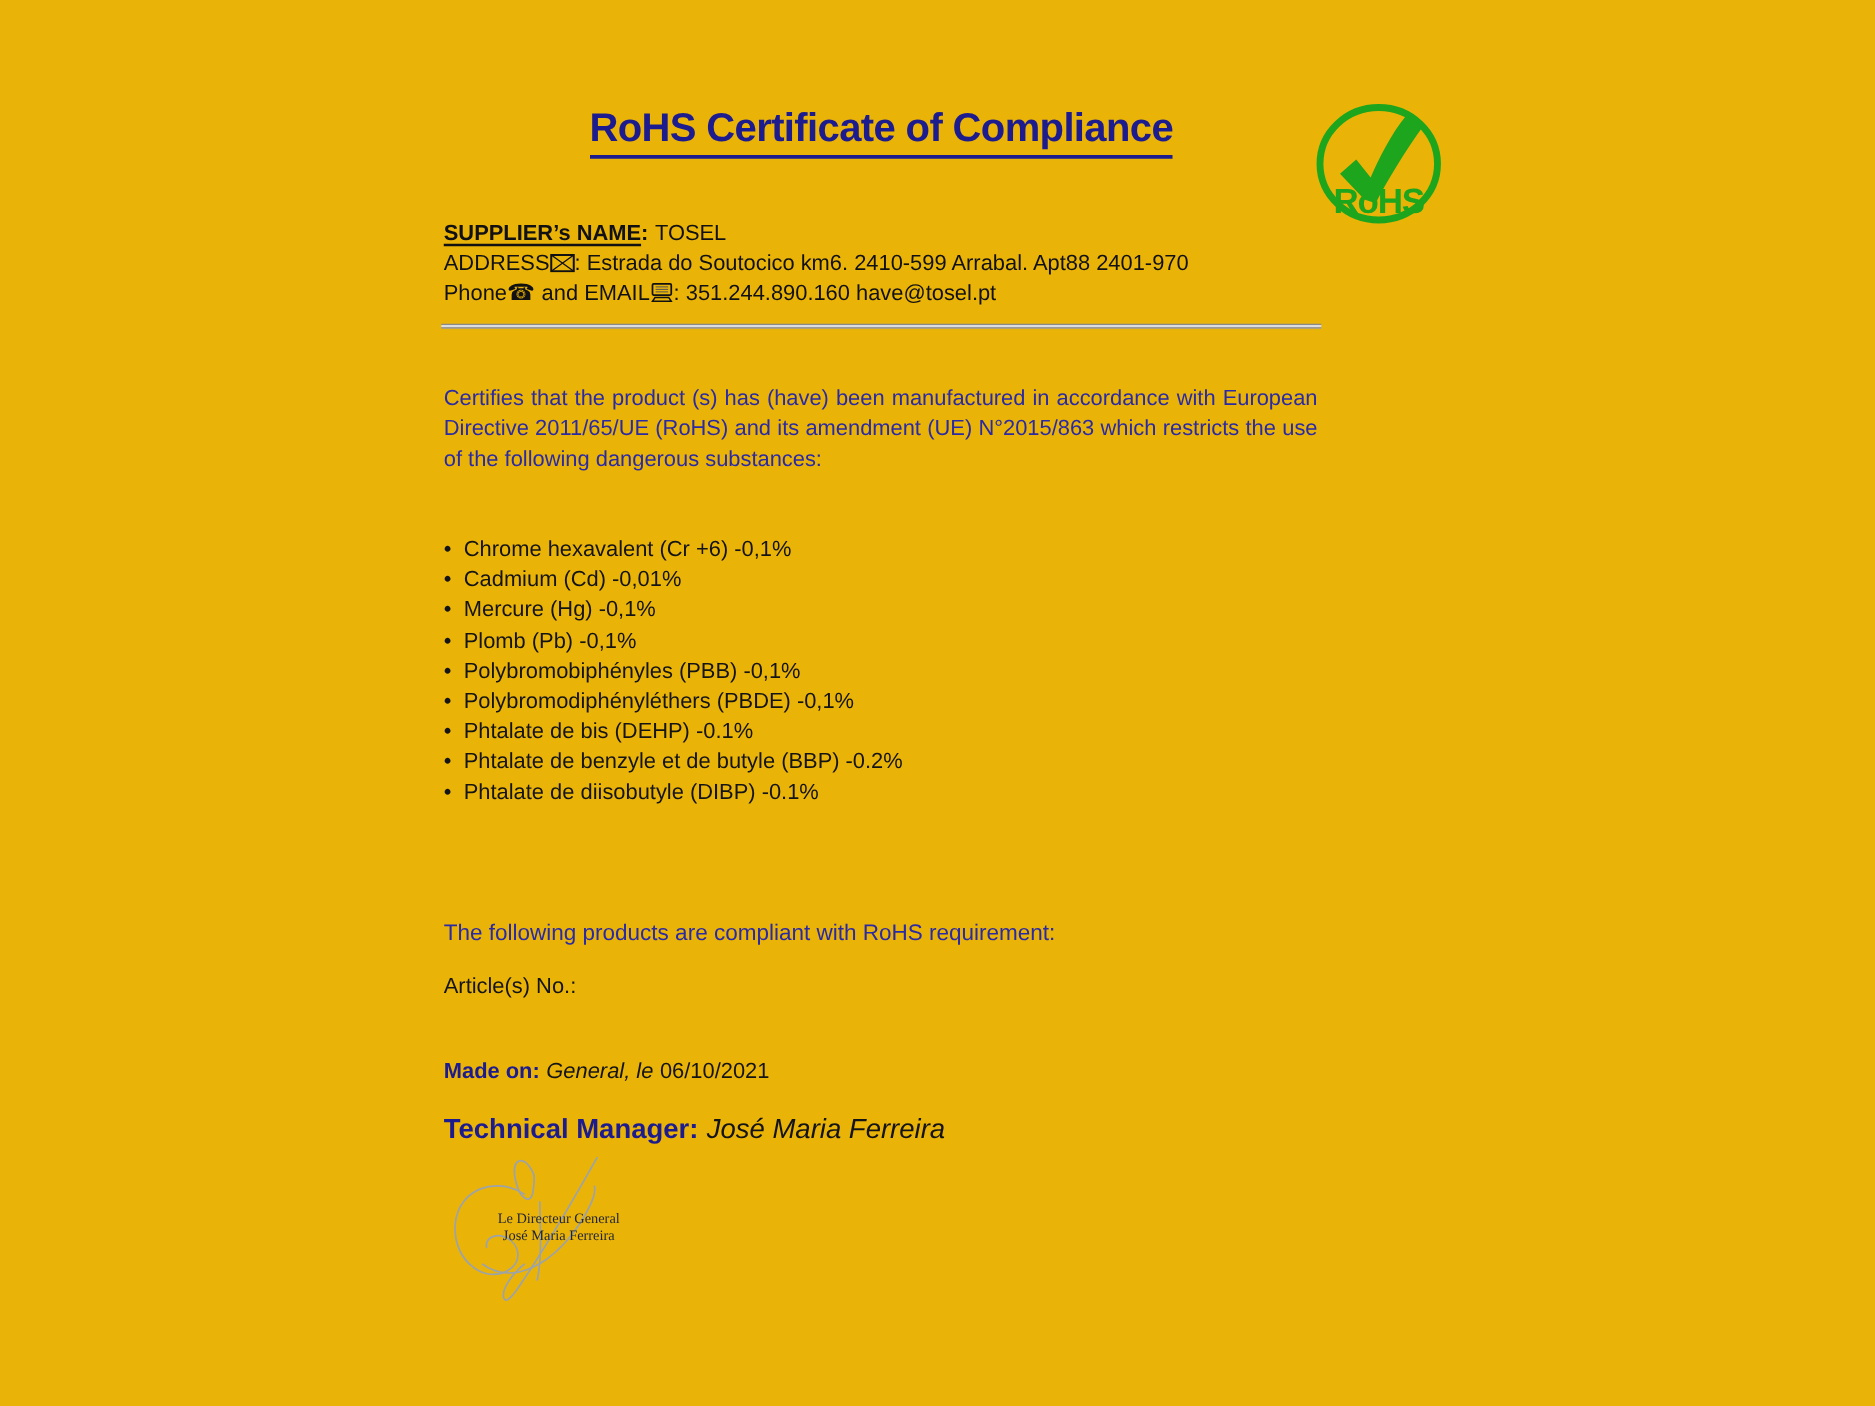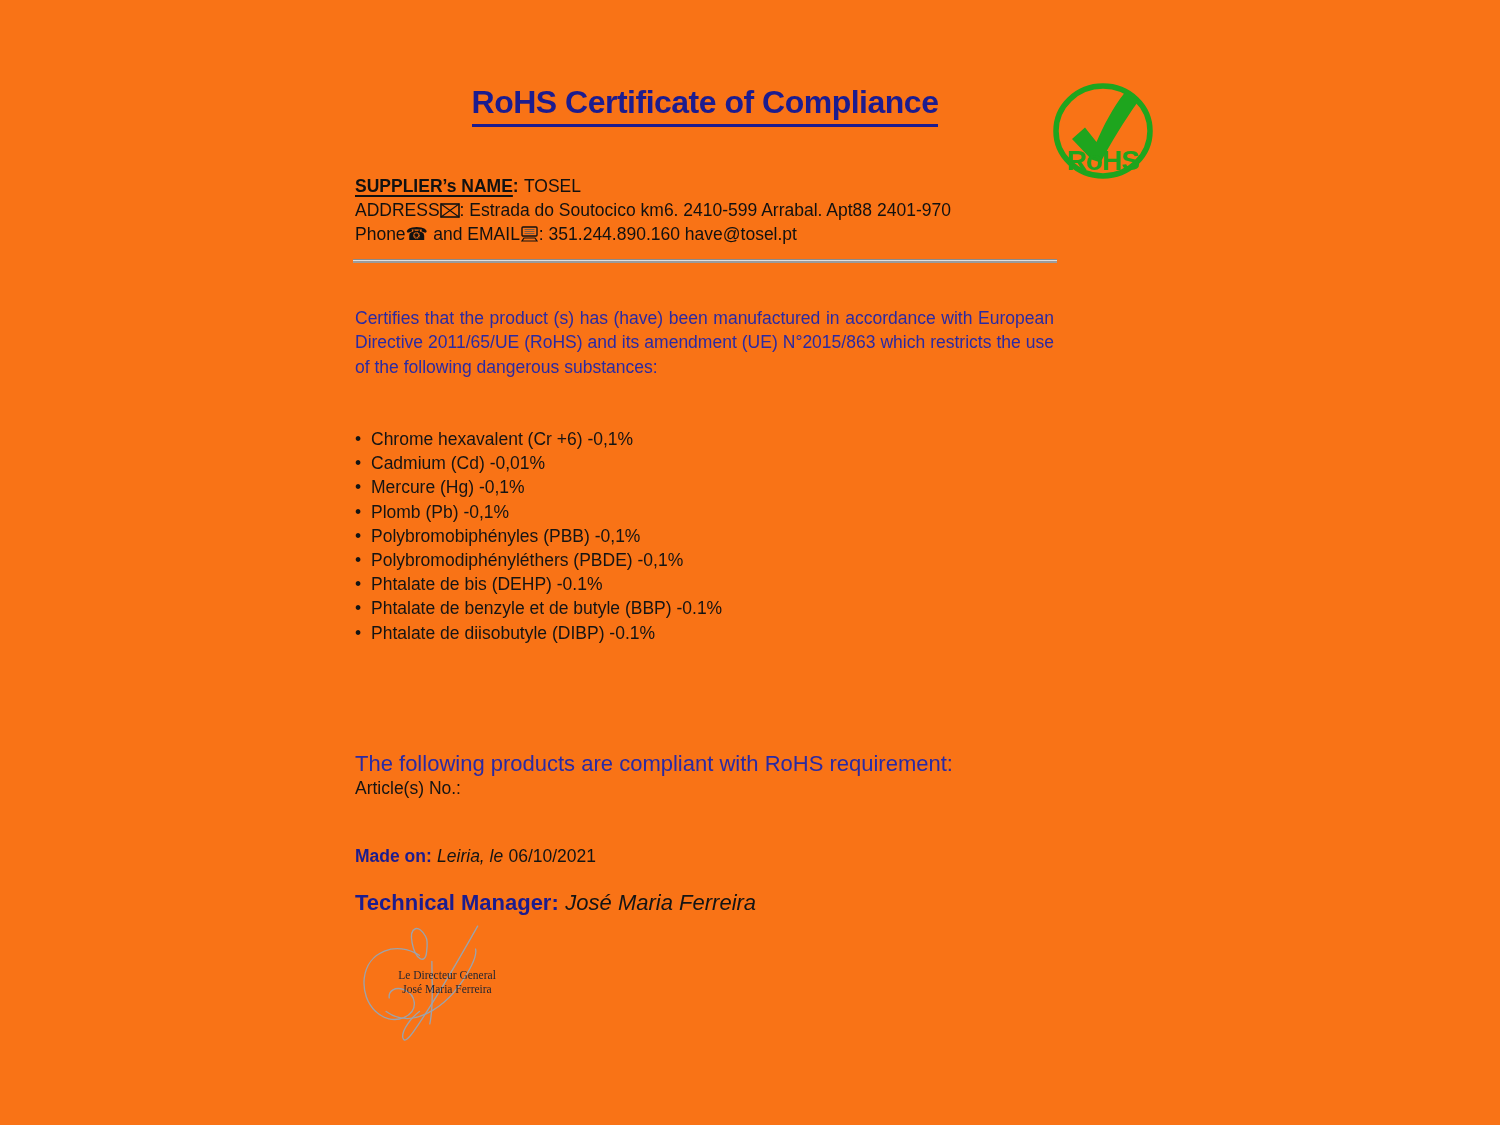--- a/index.html
+++ b/index.html
@@ -1,17 +1,17 @@
 <!DOCTYPE html>
 <html><head>
 <meta charset="utf-8">
 <style>
   html,body { margin:0; padding:0; background:#ffffff; }
   .doc {
-    position:relative; width:1500px; height:1125px; background:#f97316;
+    position:relative; width:1500px; height:1125px; background:#eab308;
     font-family:"Liberation Sans","DejaVu Sans",sans-serif; color:#141414;
     overflow:hidden;
   }
   
   .title {
     position:absolute; left:355px; top:84px; width:700px;
     text-align:center; font-size:32px; font-weight:bold; color:#1C1C8F;
     letter-spacing:-0.5px;
   }
   .title .u-span {
@@ -35,21 +35,21 @@
   
   .cert {
     position:absolute; left:355px; top:306px; width:699px;
     color:#2A2AA4; font-size:17.5px; line-height:24.3px; text-align:justify;
   }
   
   .substances { position:absolute; left:355px; top:427px; font-size:17.5px; line-height:24.2px; color:#141414; }
   .substances ul { margin:0; padding:0; list-style:none; }
   .substances .blt { display:inline-block; width:16px; }
   
-  .compliance { position:absolute; left:355px; top:752px; color:#2A2AA4; font-size:22px; line-height:24px; }
+  .compliance { position:absolute; left:355px; top:734px; color:#2A2AA4; font-size:18px; line-height:24px; }
   .article    { position:absolute; left:355px; top:776px; color:#141414; font-size:17.5px; line-height:24px; }
   
   .madeon  { position:absolute; left:355px; top:844px; font-size:17.5px; line-height:24px; }
   .manager { position:absolute; left:355px; top:891px; font-size:22px; line-height:24px; }
   .navy-b { color:#1C1C8F; font-weight:bold; }
   .ital   { font-style:italic; color:#141414; }
   .plain  { color:#141414; }
   
   .signature { position:absolute; left:355px; top:922px; width:160px; height:130px; }
   .signature svg { position:absolute; left:0; top:0; }
@@ -95,30 +95,30 @@
 
   <div class="substances">
     <ul>
       <li><span class="blt">•</span><span>Chrome hexavalent (Cr +6) -0,1%</span></li>
       <li><span class="blt">•</span><span>Cadmium (Cd) -0,01%</span></li>
       <li><span class="blt">•</span><span>Mercure (Hg) -0,1%</span></li>
       <li><span class="blt">•</span><span>Plomb (Pb) -0,1%</span></li>
       <li><span class="blt">•</span><span>Polybromobiphényles (PBB) -0,1%</span></li>
       <li><span class="blt">•</span><span>Polybromodiphényléthers (PBDE) -0,1%</span></li>
       <li><span class="blt">•</span><span>Phtalate de bis (DEHP) -0.1%</span></li>
-      <li><span class="blt">•</span><span>Phtalate de benzyle et de butyle (BBP) -0.1%</span></li>
+      <li><span class="blt">•</span><span>Phtalate de benzyle et de butyle (BBP) -0.2%</span></li>
       <li><span class="blt">•</span><span>Phtalate de diisobutyle (DIBP) -0.1%</span></li>
     </ul>
   </div>
 
   <div class="compliance">The following products are compliant with RoHS requirement:</div>
 
   <div class="article">Article(s) No.:</div>
 
-  <div class="madeon"><span class="navy-b">Made on:</span><span class="ital sp-l">Leiria, le</span><span class="plain sp-l">06/10/2021</span></div>
+  <div class="madeon"><span class="navy-b">Made on:</span><span class="ital sp-l">General, le</span><span class="plain sp-l">06/10/2021</span></div>
 
   <div class="manager"><span class="navy-b">Technical Manager:</span><span class="ital sp-l">José Maria Ferreira</span></div>
 
   <div class="signature">
     <svg width="160" height="130" viewBox="0 0 150 125">
       <g fill="none" stroke="#9ba3ad" stroke-width="1.3" stroke-linecap="round">
         <path d="M66,14 C60,2 50,4 53,20 C56,36 66,42 67,28 C68,20 68,17 66,14"></path>
         <path d="M60,32 C38,18 10,28 7,54 C4,80 26,100 45,92 C60,85 57,70 45,65 C37,62 30,66 31,73"></path>
         <path d="M116,4 C98,36 72,80 54,106 C49,113 45,116 44,111 C43,104 52,92 60,86"></path>
         <path d="M28,86 C56,106 92,78 110,42 C113,36 115,30 114,26"></path>

